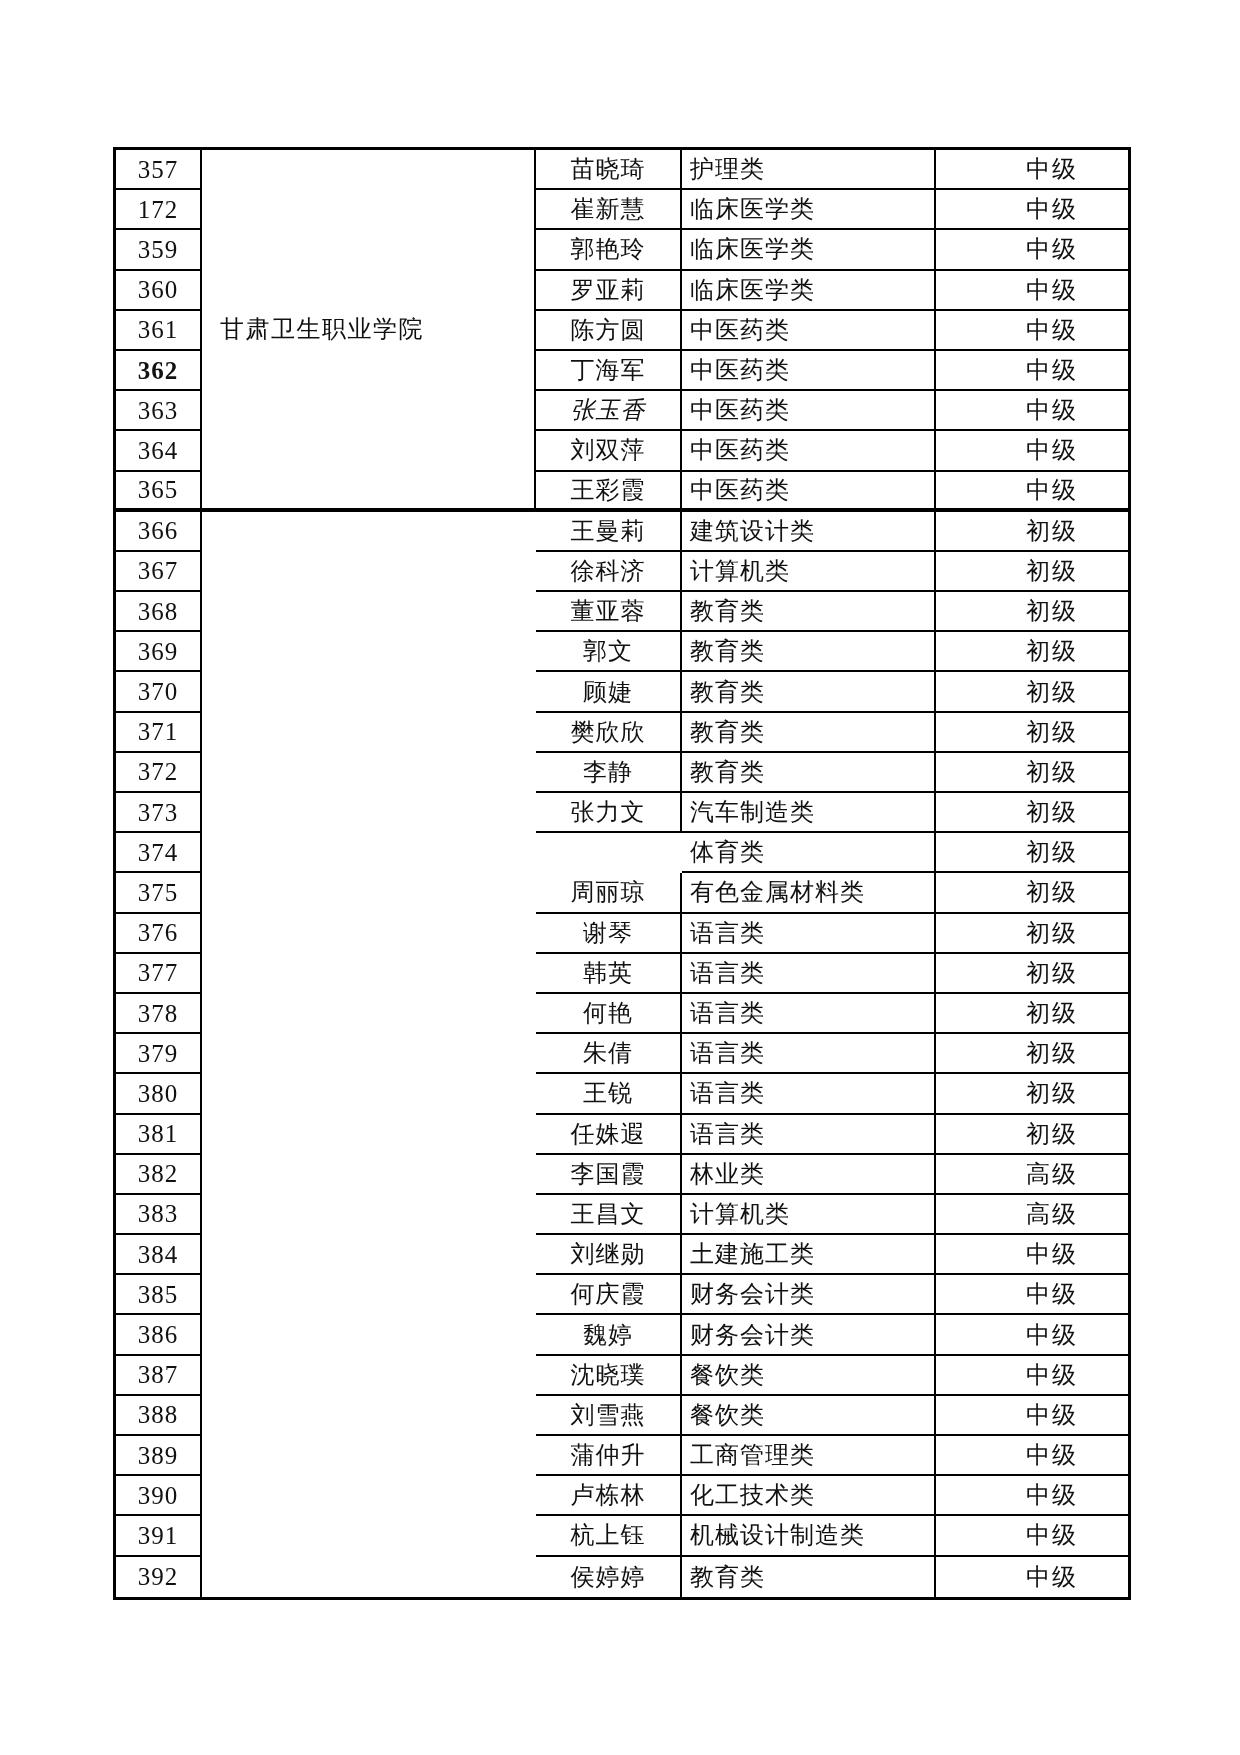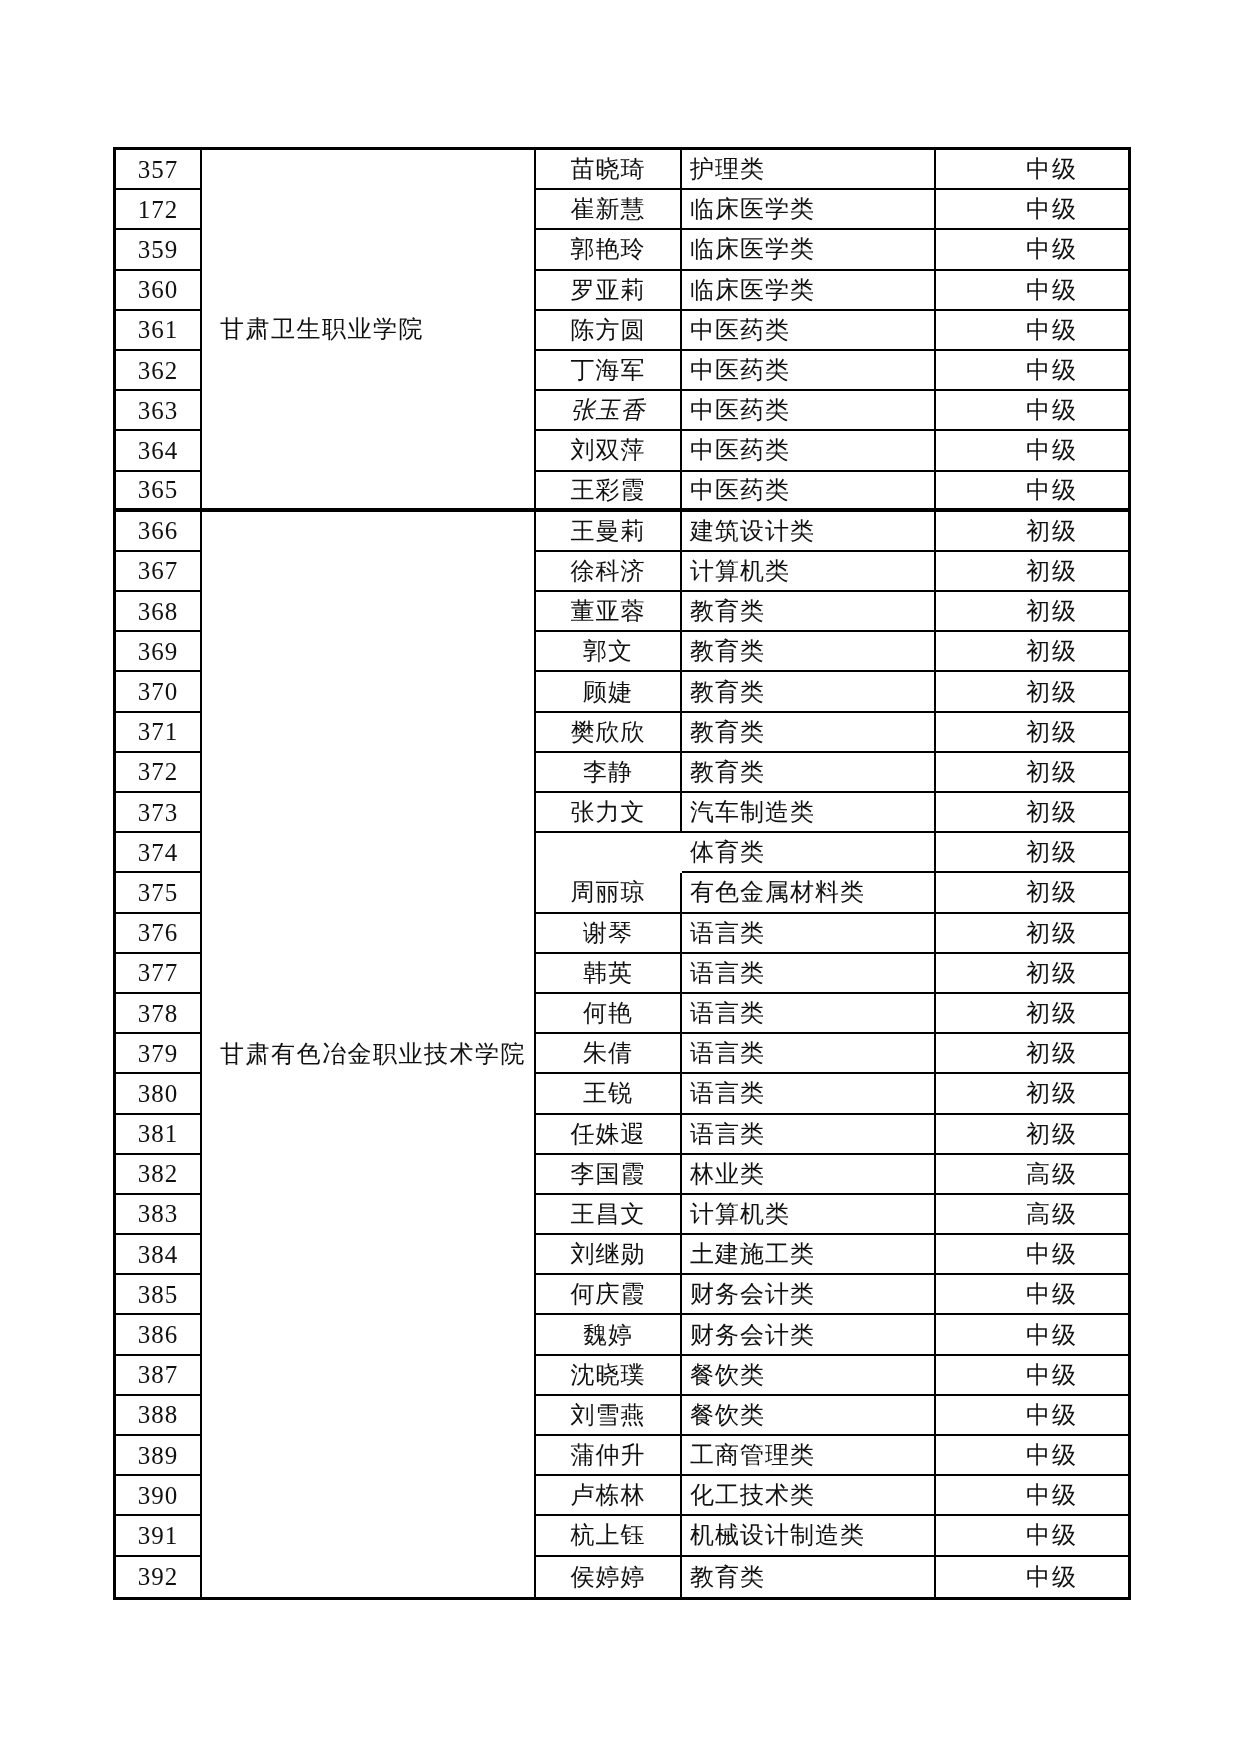--- a/index.html
+++ b/index.html
@@ -59,42 +59,41 @@
   }
   .cell.c-name { letter-spacing: 1px; }
   .cell.c-level { letter-spacing: 2px; }
 </style>
 </head>
 <body>
 
 <div class="page">
   <div class="doc-table">
       <div class="cell c-institution group-end" style="grid-area: 1 / 2 / span 9;">甘肃卫生职业学院</div>
-      <div class="cell c-institution last-row" style="grid-area: 10 / 2 / span 27;">甘肃有色冶金职业技术学院</div>
       <div class="cell c-seq col1" style="grid-area: 1 / 1;">357</div>
       <div class="cell c-name col3" style="grid-area: 1 / 3;">苗晓琦</div>
       <div class="cell c-category col4" style="grid-area: 1 / 4;">护理类</div>
       <div class="cell c-level col5" style="grid-area: 1 / 5;">中级</div>
       <div class="cell c-seq col1" style="grid-area: 2 / 1;">172</div>
       <div class="cell c-name col3" style="grid-area: 2 / 3;">崔新慧</div>
       <div class="cell c-category col4" style="grid-area: 2 / 4;">临床医学类</div>
       <div class="cell c-level col5" style="grid-area: 2 / 5;">中级</div>
       <div class="cell c-seq col1" style="grid-area: 3 / 1;">359</div>
       <div class="cell c-name col3" style="grid-area: 3 / 3;">郭艳玲</div>
       <div class="cell c-category col4" style="grid-area: 3 / 4;">临床医学类</div>
       <div class="cell c-level col5" style="grid-area: 3 / 5;">中级</div>
       <div class="cell c-seq col1" style="grid-area: 4 / 1;">360</div>
       <div class="cell c-name col3" style="grid-area: 4 / 3;">罗亚莉</div>
       <div class="cell c-category col4" style="grid-area: 4 / 4;">临床医学类</div>
       <div class="cell c-level col5" style="grid-area: 4 / 5;">中级</div>
       <div class="cell c-seq col1" style="grid-area: 5 / 1;">361</div>
       <div class="cell c-name col3" style="grid-area: 5 / 3;">陈方圆</div>
       <div class="cell c-category col4" style="grid-area: 5 / 4;">中医药类</div>
       <div class="cell c-level col5" style="grid-area: 5 / 5;">中级</div>
-      <div class="cell c-seq col1" style="grid-area: 6 / 1;">362</div>
+      <div class="cell c-seq col1" style="grid-area: 6 / 1; font-weight: bold;">362</div>
       <div class="cell c-name col3" style="grid-area: 6 / 3;">丁海军</div>
       <div class="cell c-category col4" style="grid-area: 6 / 4;">中医药类</div>
       <div class="cell c-level col5" style="grid-area: 6 / 5;">中级</div>
       <div class="cell c-seq col1" style="grid-area: 7 / 1;">363</div>
       <div class="cell c-name col3" style="grid-area: 7 / 3; font-style: italic;">张玉香</div>
       <div class="cell c-category col4" style="grid-area: 7 / 4;">中医药类</div>
       <div class="cell c-level col5" style="grid-area: 7 / 5;">中级</div>
       <div class="cell c-seq col1" style="grid-area: 8 / 1;">364</div>
       <div class="cell c-name col3" style="grid-area: 8 / 3;">刘双萍</div>
       <div class="cell c-category col4" style="grid-area: 8 / 4;">中医药类</div>

